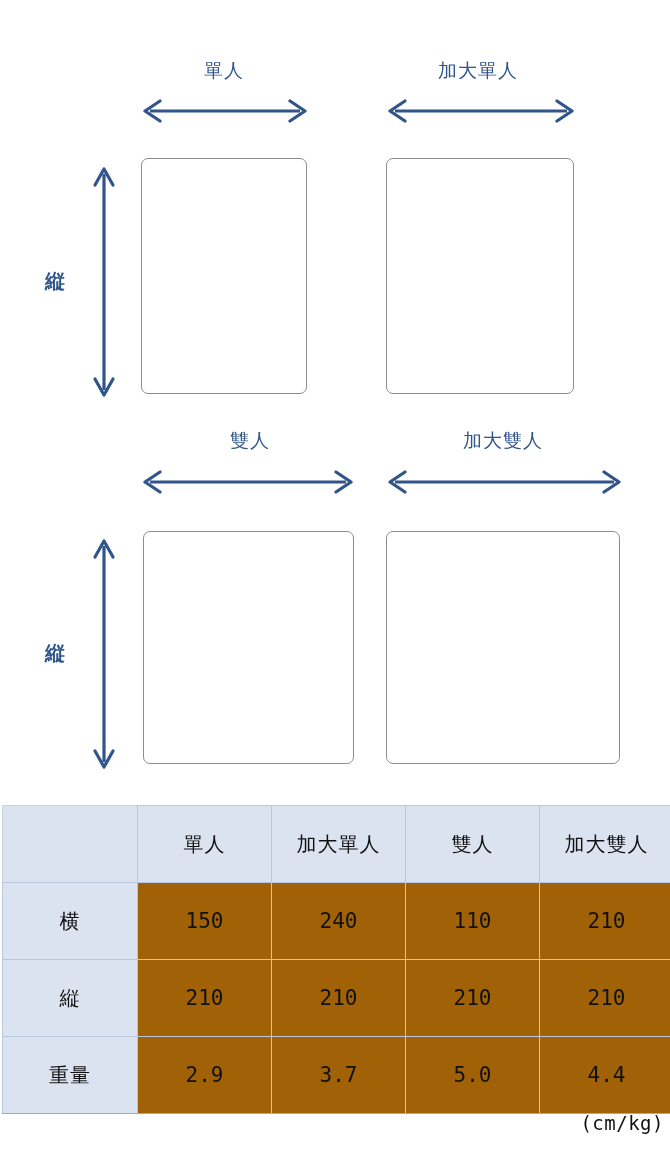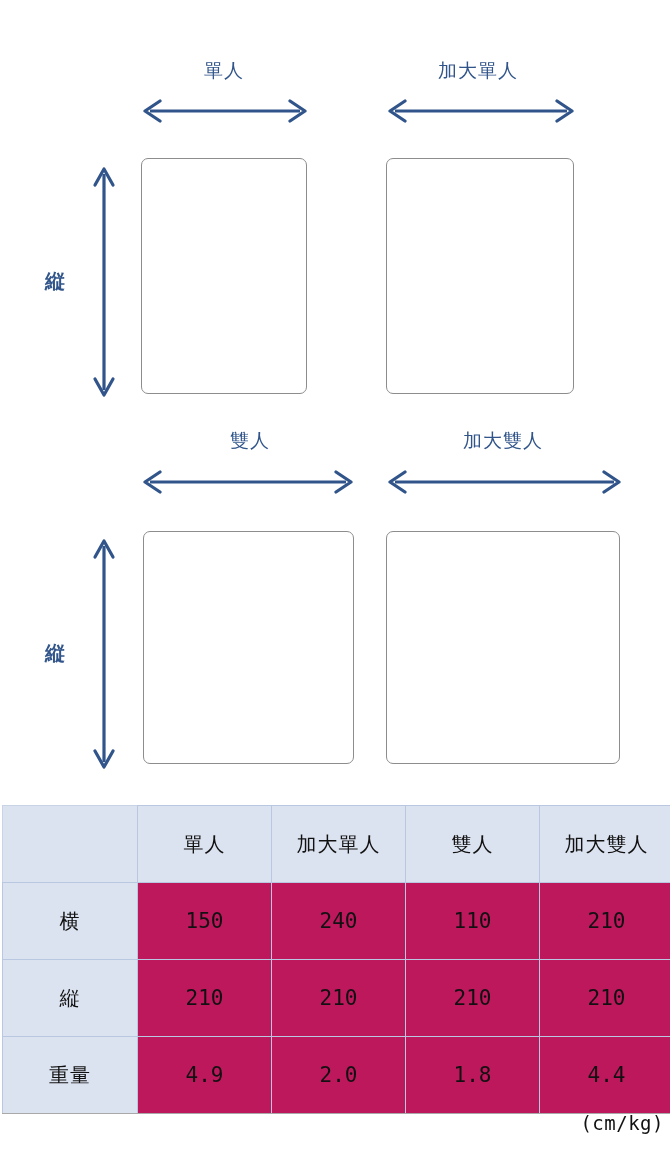--- a/index.html
+++ b/index.html
@@ -88,21 +88,21 @@
     font-size: 20px;
     letter-spacing: 1px;
   }
   .spec-table td.rowhead {
     background: #dce3f0;
     font-family: "Liberation Sans", "DejaVu Sans", sans-serif;
     font-size: 20px;
     letter-spacing: 1px;
   }
   .spec-table td.val {
-    background: #be185d;
+    background: #a16207;
   }
   .spec-table tr:last-child td {
     border-bottom: 1px solid #a9a9a9;
   }
   .col-0 { width: 134px; }
   .col-n { width: 133px; }
 
   .unit-note {
     position: absolute;
     right: 6px;
@@ -206,21 +206,21 @@
   </tr>
   <tr>
     <td class="rowhead col-0">縦</td>
     <td class="val">210</td>
     <td class="val">210</td>
     <td class="val">210</td>
     <td class="val">210</td>
   </tr>
   <tr>
     <td class="rowhead col-0">重量</td>
-    <td class="val">4.9</td>
-    <td class="val">2.0</td>
-    <td class="val">1.8</td>
+    <td class="val">2.9</td>
+    <td class="val">3.7</td>
+    <td class="val">5.0</td>
     <td class="val">4.4</td>
   </tr>
 </tbody>
   </table>
 
 <div class="unit-note">(cm/kg)</div>
 
 </body></html>

